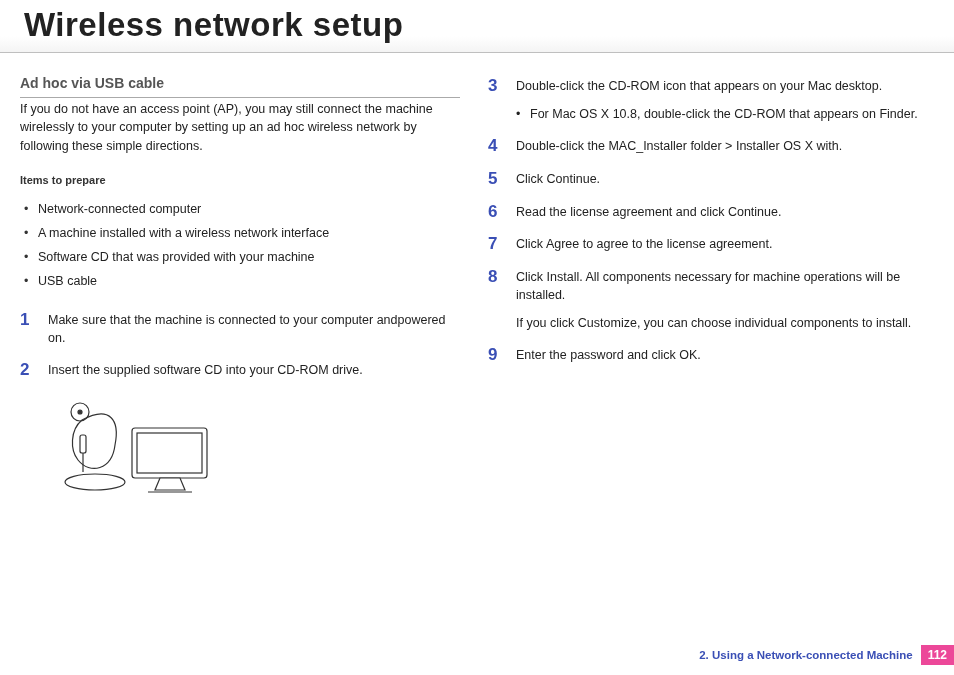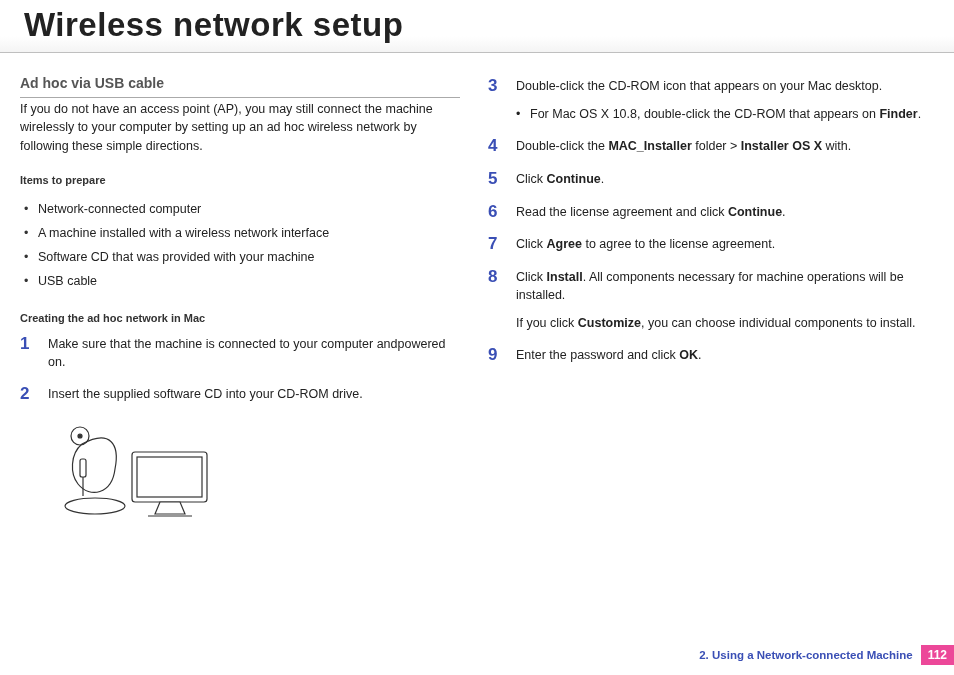--- a/index.html
+++ b/index.html
@@ -82,21 +82,21 @@
   .sub-bullet {
     padding-left: 14px;
     position: relative;
     margin-top: 8px;
   }
   .sub-bullet::before {
     content: "•";
     position: absolute;
     left: 0;
   }
-  b { font-weight: 700; }
+  b { font-weight: 400; }
   .illustration {
     margin: 6px 0 0 40px;
     width: 160px;
     height: 100px;
   }
   .footer {
     position: absolute;
     bottom: 10px;
     right: 0;
     display: flex;
@@ -126,21 +126,20 @@
     <p class="intro">If you do not have an access point (AP), you may still connect the machine wirelessly to your computer by setting up an ad hoc wireless network by following these simple directions.</p>
 
     <div class="h3">Items to prepare</div>
     <ul class="bullets">
       <li>Network-connected computer</li>
       <li>A machine installed with a wireless network interface</li>
       <li>Software CD that was provided with your machine</li>
       <li>USB cable</li>
     </ul>
 
-    <div class="h3">Creating the ad hoc network in Mac</div>
 
     <div class="step">
       <div class="step-num">1</div>
       <div class="step-body">
         <p>Make sure that the machine is connected to your computer andpowered on.</p>
       </div>
     </div>
 
     <div class="step">
       <div class="step-num">2</div>

